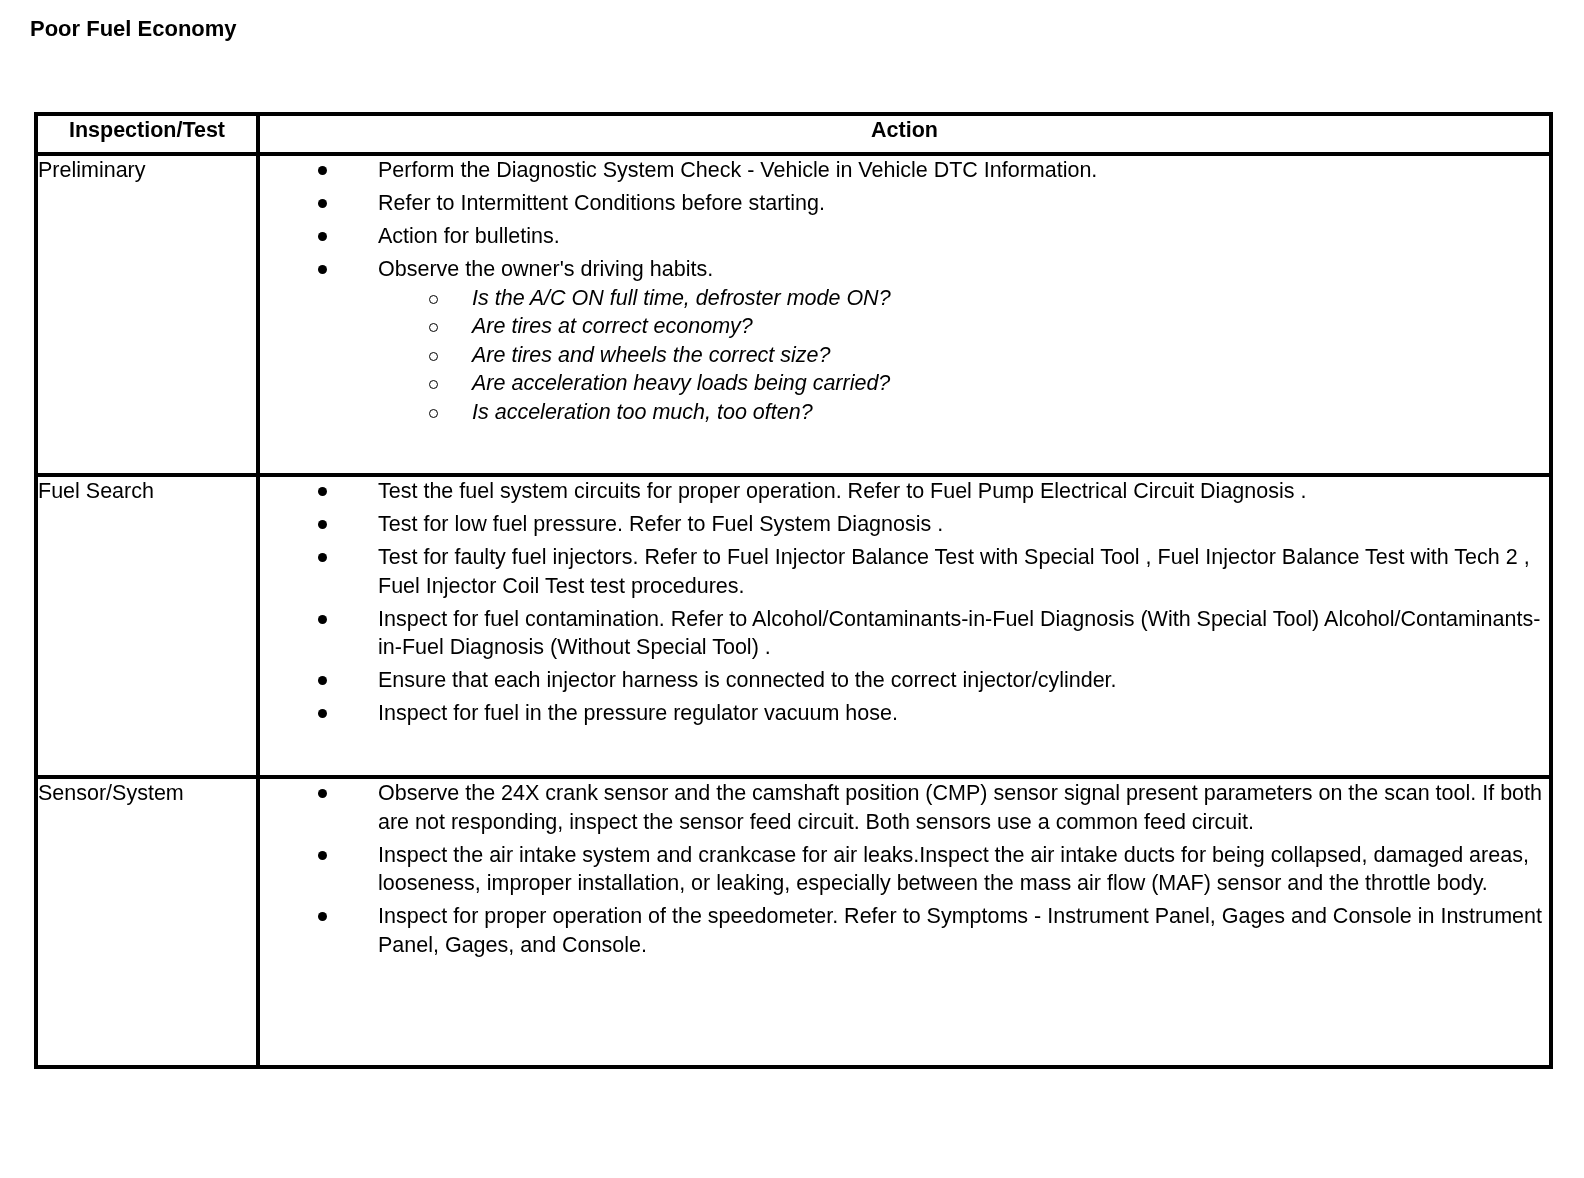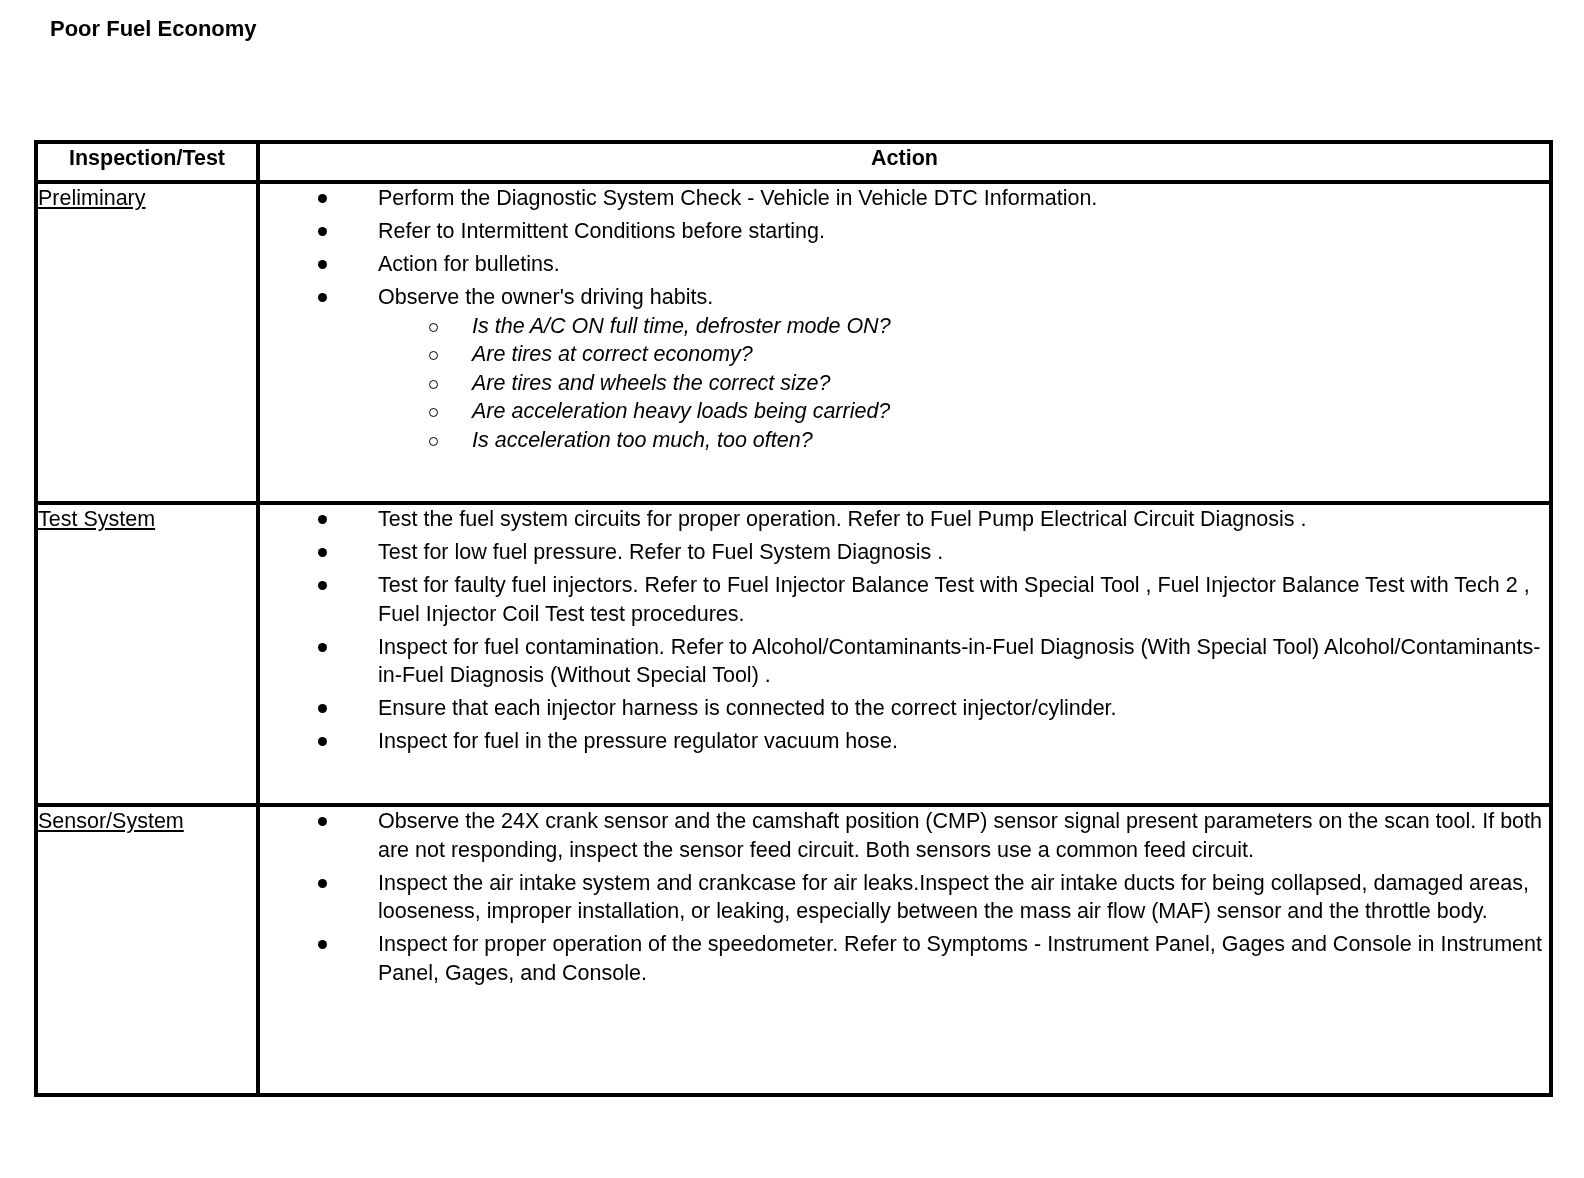--- a/index.html
+++ b/index.html
@@ -1,39 +1,39 @@
 <!DOCTYPE html>
 <html><head>
 <meta charset="utf-8">
 <style>
   html, body { margin: 0; padding: 0; background: #ffffff; }
   body {
     width: 1584px; height: 1178px; position: relative; overflow: hidden;
     font-family: "Liberation Sans", sans-serif; color: #000;
   }
   .title {
-    position: absolute; left: 50px; top: 16px;
+    position: absolute; left: 30px; top: 16px;
     font-size: 22px; font-weight: bold;
   }
   table.diag {
     position: absolute; left: 34px; top: 112px;
     width: 1519px; border-collapse: collapse;
     border: 1px solid #c4b5fd;
-    font-size: 21.5px; line-height: 28.5px; margin-top: 28px;
+    font-size: 21.5px; line-height: 28.5px;
   }
   table.diag td, table.diag th {
     border: 4px solid #000; vertical-align: top; padding: 0;
   }
   th.hdr {
     font-weight: bold; text-align: center; height: 36px;
     vertical-align: middle; font-size: 21.5px;
   }
   th.col1 { width: 218px; }
   td.def { padding: 4px 6px 0 5px; height: 63px; }
-  td.label { padding: 2px 5px; text-decoration: underline; }
+  td.label { padding: 2px 5px; }
   td.action { padding: 6px 10px 0 0; }
   ul.bul { list-style: none; margin: 0; padding: 0; }
   ul.bul > li { position: relative; padding-left: 118px; margin-bottom: 4.5px; }
   ul.bul > li .dot {
     position: absolute; left: 58px; top: 10px;
     width: 9px; height: 9px; border-radius: 50%; background: #000;
   }
   ul.sub { list-style: none; margin: 0; padding: 0; font-style: italic; }
   ul.sub > li { position: relative; padding-left: 100px; margin-left: -100px; margin-left: 0; }
   ul.sub > li .ring {
@@ -71,21 +71,21 @@
             <li><span class="ring"></span><span>Are tires and wheels the correct size?</span></li>
             <li><span class="ring"></span><span>Are acceleration heavy loads being carried?</span></li>
             <li><span class="ring"></span><span>Is acceleration too much, too often?</span></li>
           </ul>
         </li>
       </ul>
     </td>
   </tr>
 
   <tr class="r-fuel">
-    <td class="label">Test System</td>
+    <td class="label">Fuel Search</td>
     <td class="action">
       <ul class="bul">
         <li><span class="dot"></span><span>Test the fuel system circuits for proper operation. Refer to Fuel Pump Electrical Circuit Diagnosis .</span></li>
         <li><span class="dot"></span><span>Test for low fuel pressure. Refer to Fuel System Diagnosis .</span></li>
         <li><span class="dot"></span><span>Test for faulty fuel injectors. Refer to Fuel Injector Balance Test with Special Tool , Fuel Injector Balance Test with Tech 2 , Fuel Injector Coil Test test procedures.</span></li>
         <li><span class="dot"></span><span>Inspect for fuel contamination. Refer to Alcohol/Contaminants-in-Fuel Diagnosis (With Special Tool) Alcohol/Contaminants-in-Fuel Diagnosis (Without Special Tool) .</span></li>
         <li><span class="dot"></span><span>Ensure that each injector harness is connected to the correct injector/cylinder.</span></li>
         <li><span class="dot"></span><span>Inspect for fuel in the pressure regulator vacuum hose.</span></li>
       </ul>
     </td>

